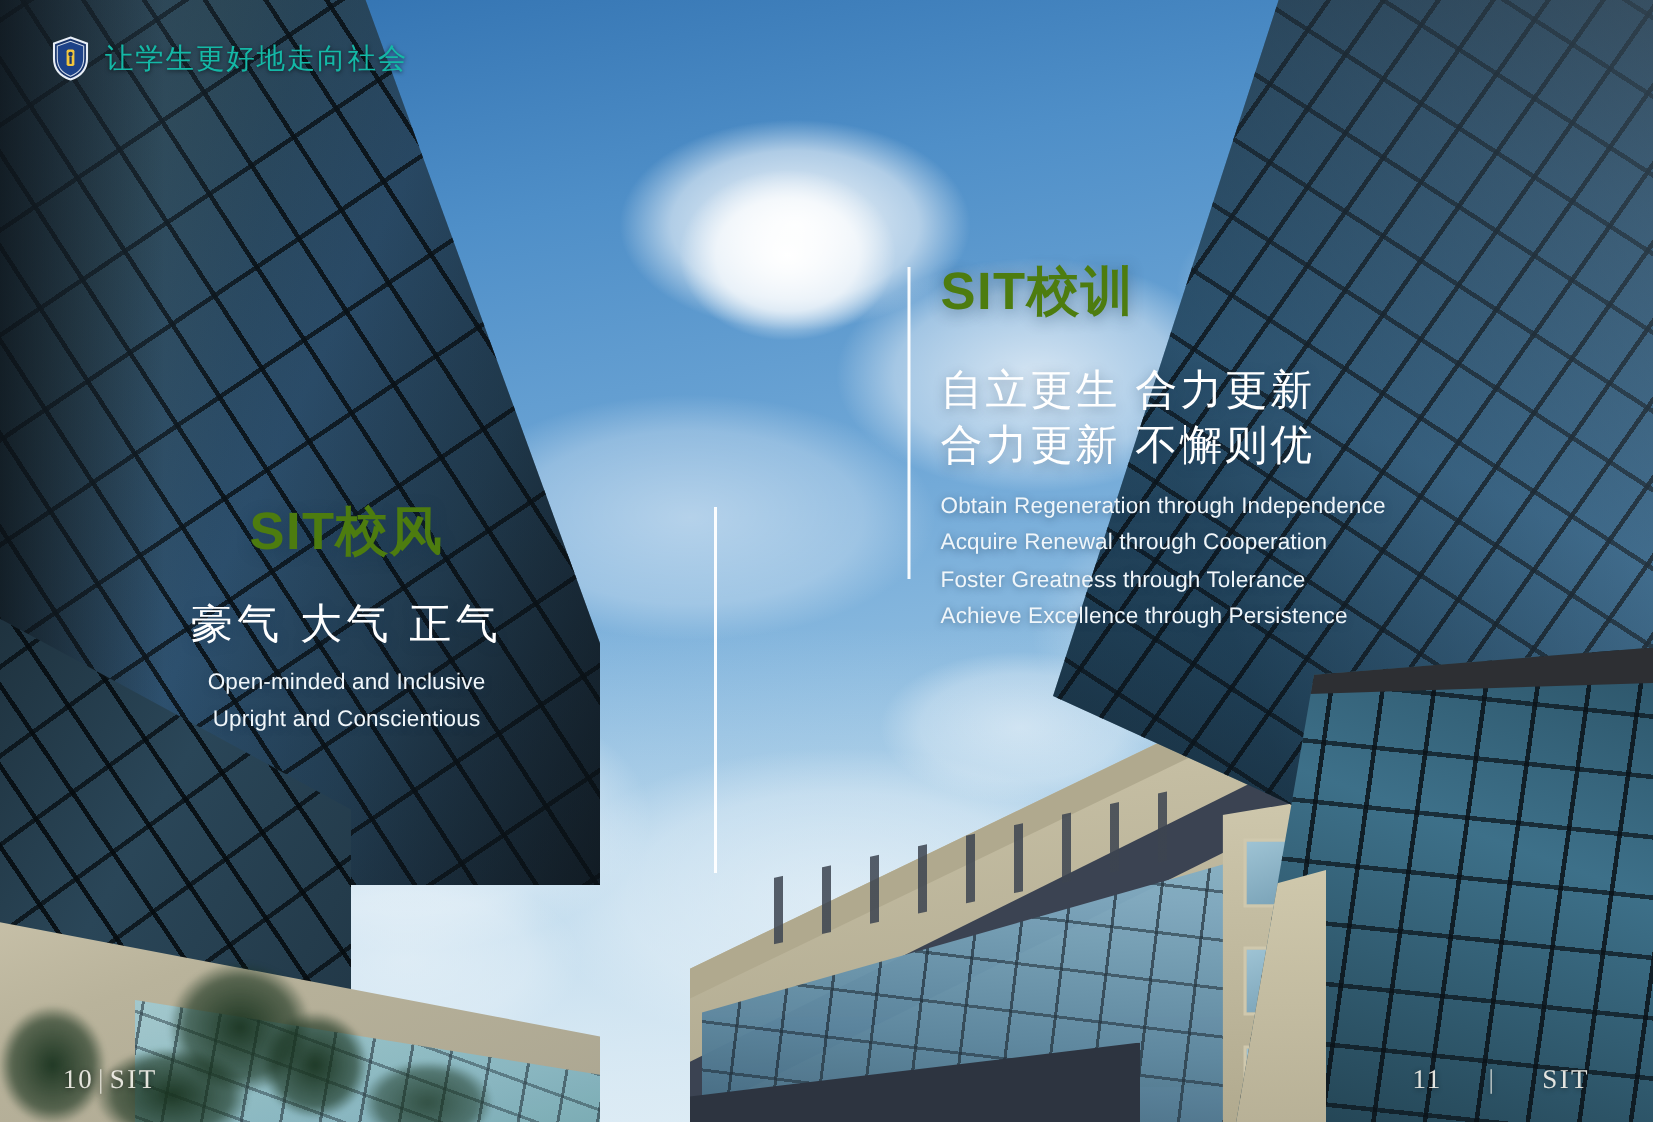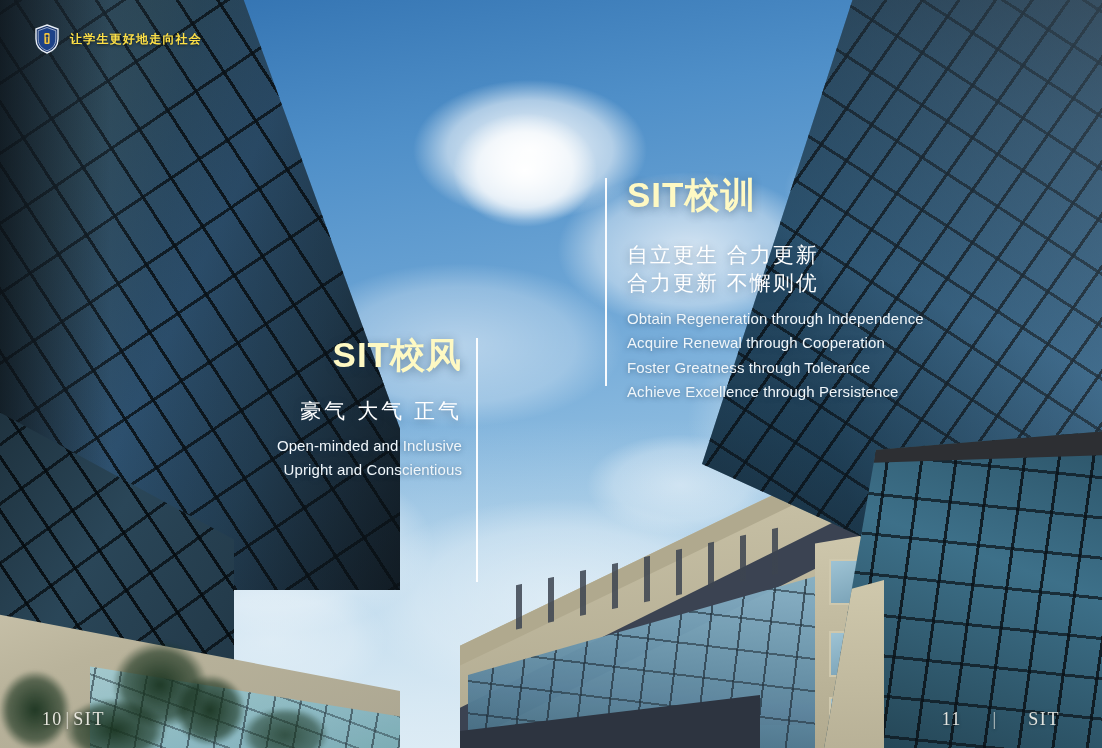--- a/index.html
+++ b/index.html
@@ -207,52 +207,52 @@
   
   .header{
     position:absolute;left:34px;top:24px;
     display:flex;align-items:center;gap:10px;
     z-index:40;
   }
   .shield{
     width:26px;height:30px;flex:0 0 auto;
   }
   .header-text{
-    color:#fde047;
-    font-size:12px;
+    color:#14b8a6;
+    font-size:19px;
     letter-spacing:1.2px;
-    font-weight:700;
+    font-weight:400;
     text-shadow:0 1px 3px rgba(0,0,0,.65);
     white-space:nowrap;
   }
 
   
   .block{position:absolute;z-index:35;}
 
   
   #motto-block{
     left:627px;top:176px;
     padding-left:0;
   }
   #motto-block .vrule{
     position:absolute;left:-22px;top:2px;width:2px;height:208px;
     background:rgba(255,255,255,.95);
   }
   .block-title{
     font-size:35px;
     font-weight:700;
-    color:#fef9c3;
+    color:#4d7c0f;
     letter-spacing:1px;
     line-height:1.1;
     margin:0 0 26px 0;
     text-shadow:0 2px 10px rgba(20,50,80,.45);
     white-space:nowrap;
   }
   .cn-line{
-    font-size:21px;
+    font-size:28px;
     color:#ffffff;
     letter-spacing:2px;
     line-height:1.35;
     font-weight:500;
     text-shadow:0 2px 8px rgba(20,50,80,.40);
     white-space:nowrap;
   }
   .en-line{
     font-size:15px;
     color:#f0f6fa;
@@ -260,21 +260,21 @@
     line-height:1.62;
     font-weight:400;
     text-shadow:0 1px 5px rgba(25,55,85,.5);
     white-space:nowrap;
   }
   #motto-block .en-wrap{margin-top:10px;}
 
   
   #spirit-block{
     left:0px;top:336px;width:462px;
-    text-align:right;
+    text-align:center;
   }
   #spirit-block .vrule{
     position:absolute;right:-16px;top:2px;width:2px;height:244px;
     background:rgba(255,255,255,.95);
   }
   #spirit-block .block-title{
     margin:0 0 22px 0;
   }
   #spirit-block .cn-line{letter-spacing:3px;}
   #spirit-block .en-wrap{margin-top:9px;}

